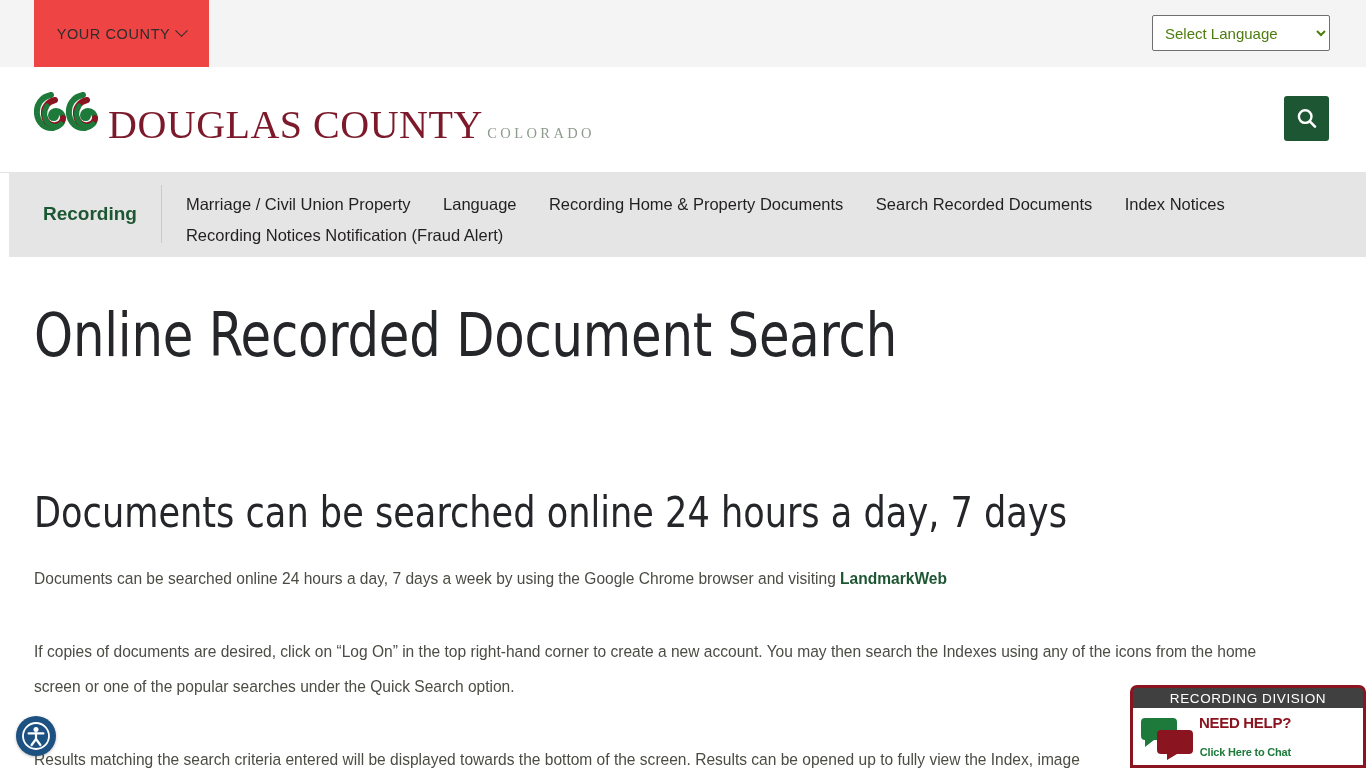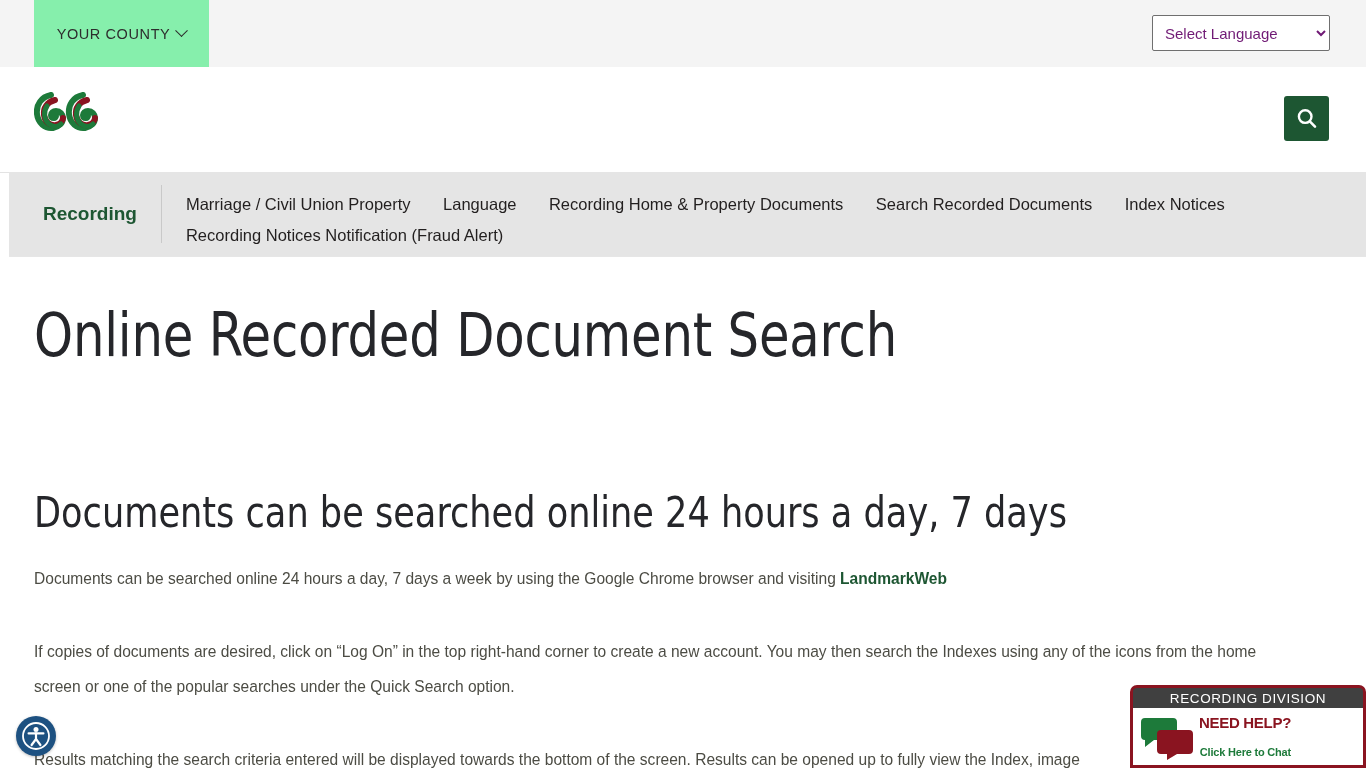--- a/index.html
+++ b/index.html
@@ -27,21 +27,21 @@
     top: 0; left: 0;
     width: 1366px;
     height: 67px;
     background: #f4f4f4;
   }
   .county-tab {
     position: absolute;
     top: 0; left: 34px;
     width: 175px;
     height: 67px;
-    background: #86efac;
+    background: #ef4444;
     display: flex;
     align-items: center;
     justify-content: center;
     cursor: pointer;
   }
   .county-tab-label {
     font-size: 14.5px;
     letter-spacing: 0.6px;
     color: #2d2d2d;
     font-family: "Liberation Sans", sans-serif;
@@ -58,21 +58,21 @@
   .lang-select {
     position: absolute;
     top: 15px;
     right: 36px;
     width: 178px;
     height: 36px;
     box-sizing: border-box;
     padding: 0 8px;
     font-size: 15px;
     font-family: "Liberation Sans", sans-serif;
-    color: #701a75;
+    color: #4d7c0f;
     background: #ffffff;
     border: 1px solid #6f6f6f;
     border-radius: 2px;
   }
 
   
   .logo-header {
     position: absolute;
     top: 67px; left: 0;
     width: 1366px;
@@ -327,20 +327,24 @@
           <path d="M17 3 C7 5 2 13 3 22 C4 31 11 37 19 36 C25 35 29 31 29 26 C29 22 26 19 22 19 C19 19 17 21 17 23 C17 25 18 26 20 26 C21 26 22 25 22 24" fill="none" stroke="#1d7a3a" stroke-width="6" stroke-linecap="round"></path>
           <path d="M21 8 C13 10 9 16 10 23 C11 30 16 34 22 33 C26 32 29 29 29 26" fill="none" stroke="#8a1420" stroke-width="6" stroke-linecap="round"></path>
           <path d="M13 14 C9 20 10 28 15 32 C19 35 24 35 27 32" fill="none" stroke="#1d7a3a" stroke-width="5" stroke-linecap="round"></path>
         </g>
         <g transform="translate(32,0)">
           <path d="M17 3 C7 5 2 13 3 22 C4 31 11 37 19 36 C25 35 29 31 29 26 C29 22 26 19 22 19 C19 19 17 21 17 23 C17 25 18 26 20 26 C21 26 22 25 22 24" fill="none" stroke="#1d7a3a" stroke-width="6" stroke-linecap="round"></path>
           <path d="M21 8 C13 10 9 16 10 23 C11 30 16 34 22 33 C26 32 29 29 29 26" fill="none" stroke="#8a1420" stroke-width="6" stroke-linecap="round"></path>
           <path d="M13 14 C9 20 10 28 15 32 C19 35 24 35 27 32" fill="none" stroke="#1d7a3a" stroke-width="5" stroke-linecap="round"></path>
         </g>
       </svg>
+      <span class="logo-text-block">
+        <span class="logo-main">DOUGLAS COUNTY</span>
+        <span class="logo-sub">COLORADO</span>
+      </span>
     </a>
     <button class="search-btn">
       <svg width="24" height="24" viewBox="0 0 24 24">
         <circle cx="10.2" cy="9.6" r="6.3" fill="none" stroke="#ffffff" stroke-width="2.4"></circle>
         <line x1="14.8" y1="14.4" x2="20" y2="19.6" stroke="#ffffff" stroke-width="2.6" stroke-linecap="round"></line>
       </svg>
     </button>
   </div>
 
   <div class="sectionnav">

